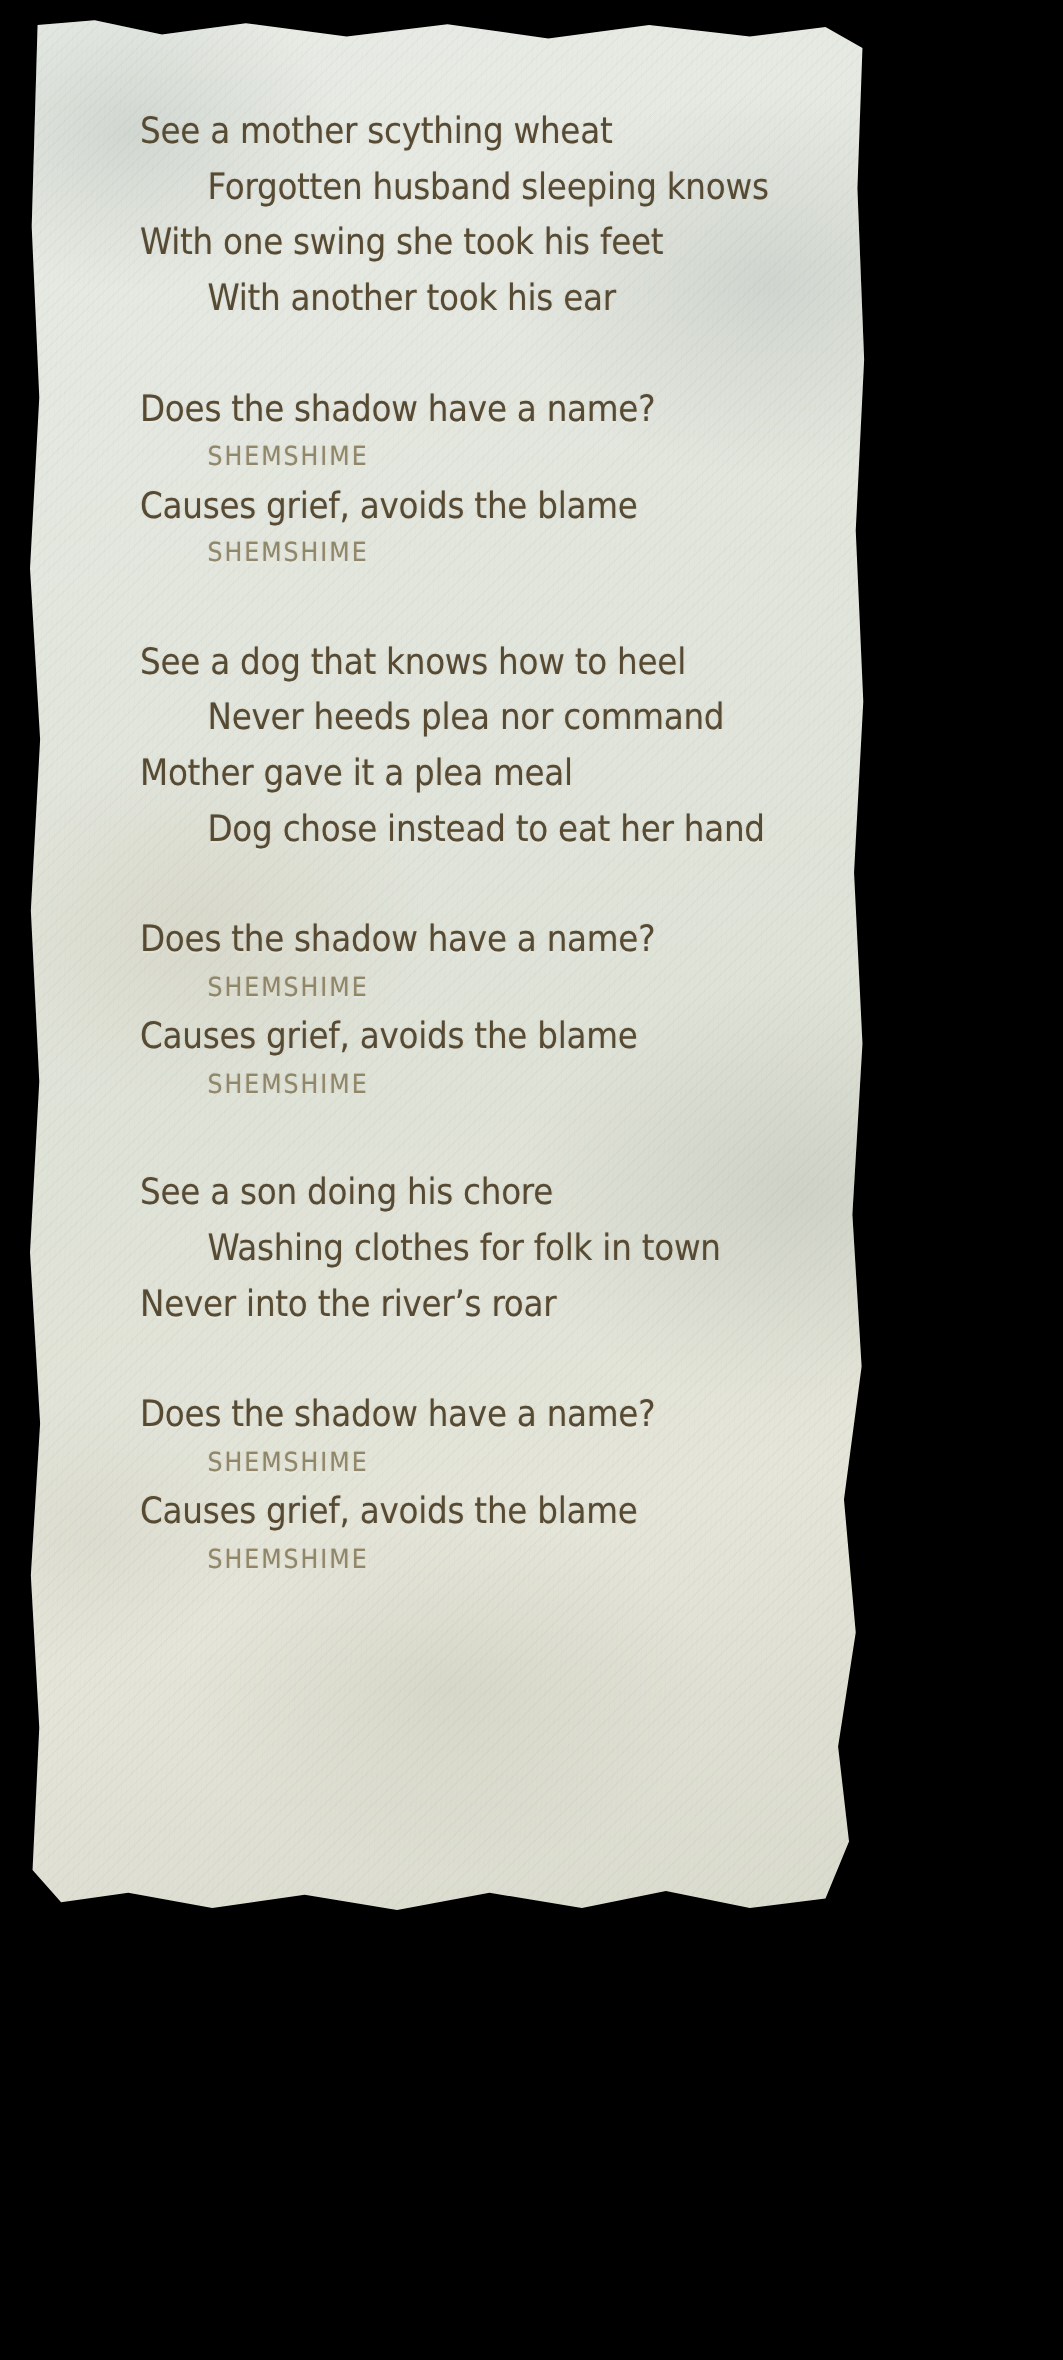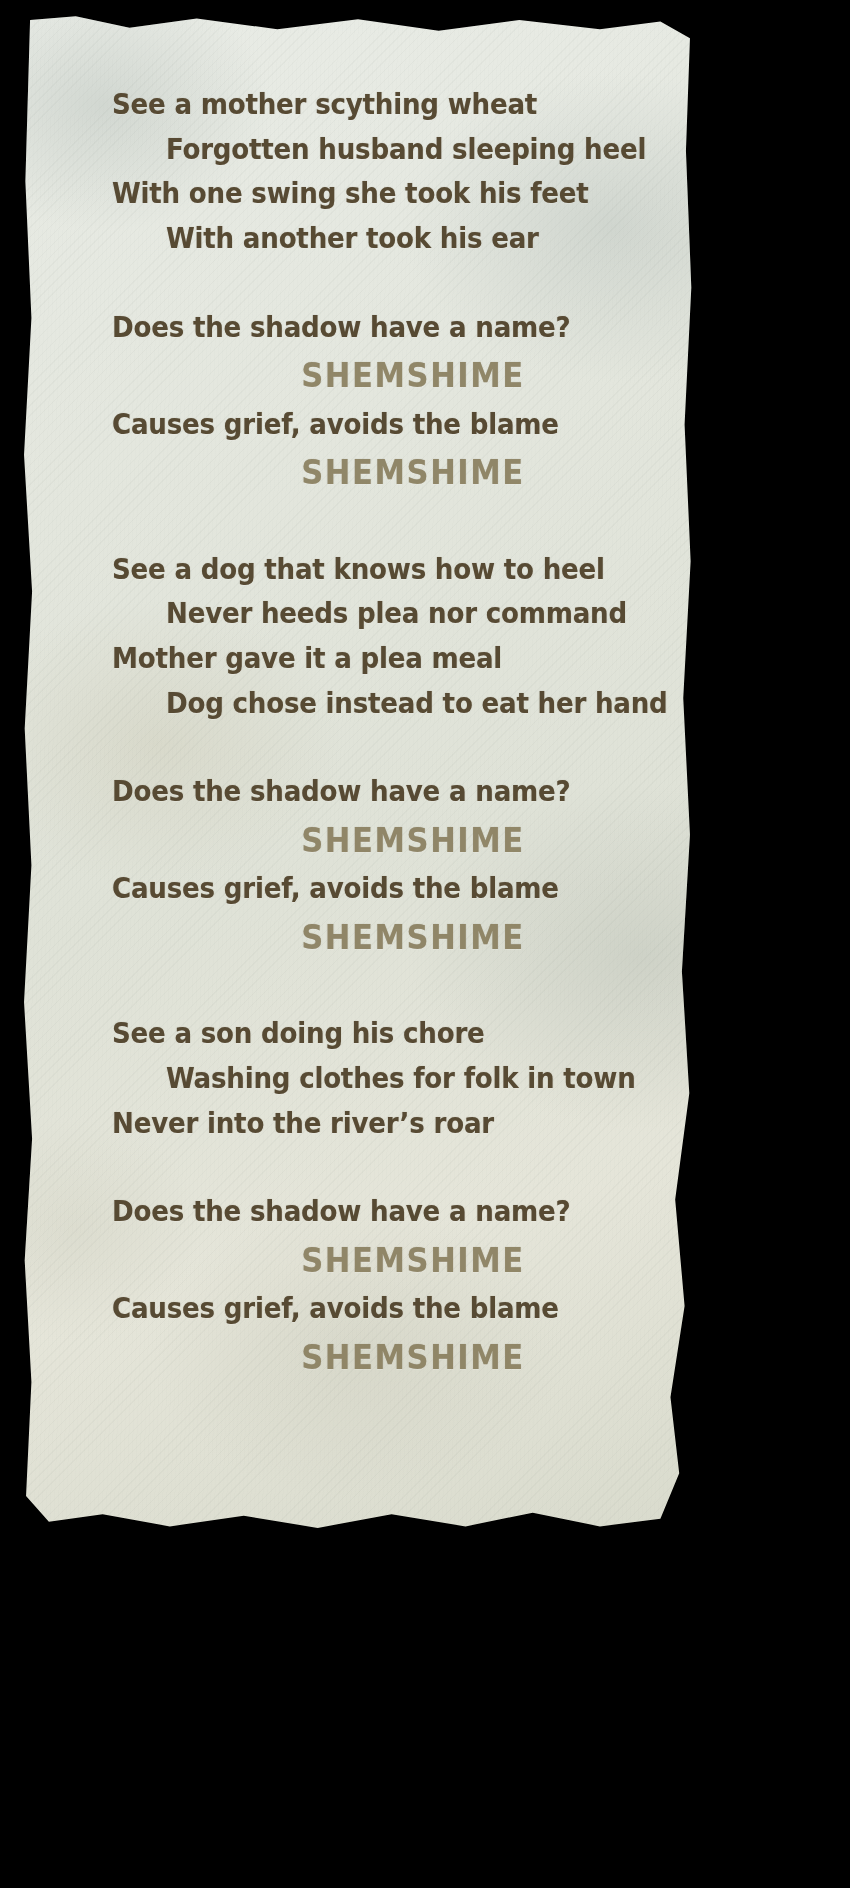--- a/index.html
+++ b/index.html
@@ -80,54 +80,53 @@
 
   .stanza {
     margin: 0 0 44px 0;
   }
   .stanza.chorus {
     margin-bottom: 48px;
   }
 
   .line {
     font-family: "DejaVu Sans Condensed", "Liberation Sans Narrow", "Liberation Sans", sans-serif;
-    font-weight: 700;
+    font-weight: 400;
     font-size: 29px;
     line-height: 1.54;
     letter-spacing: -0.2px;
     color: #574a33;
     text-shadow:
       0 1px 0 rgba(255,255,255,0.28),
       0 0 1px rgba(70,58,38,0.35);
     white-space: pre;
   }
   .line.indent {
     padding-left: 54px;
   }
   .line.shout {
     padding-left: 54px;
     color: #8a7f5f;
-    font-size: 34px;
+    font-size: 21px;
     letter-spacing: 1.6px;
     opacity: 0.92;
-    text-align: center;
   }
 
   
   .line::selection { background: rgba(120,100,60,0.25); }
 </style>
 </head>
 <body>
 
 <div id="paper-note">
   <div id="paper-grain"></div>
   <div id="lyrics">
       <div class="stanza">
         <div class="line">See a mother scything wheat</div>
-        <div class="line indent">Forgotten husband sleeping heel</div>
+        <div class="line indent">Forgotten husband sleeping knows</div>
         <div class="line">With one swing she took his feet</div>
         <div class="line indent">With another took his ear</div>
       </div>
       <div class="stanza chorus">
         <div class="line">Does the shadow have a name?</div>
         <div class="line shout">SHEMSHIME</div>
         <div class="line">Causes grief, avoids the blame</div>
         <div class="line shout">SHEMSHIME</div>
       </div>
       <div class="stanza">

